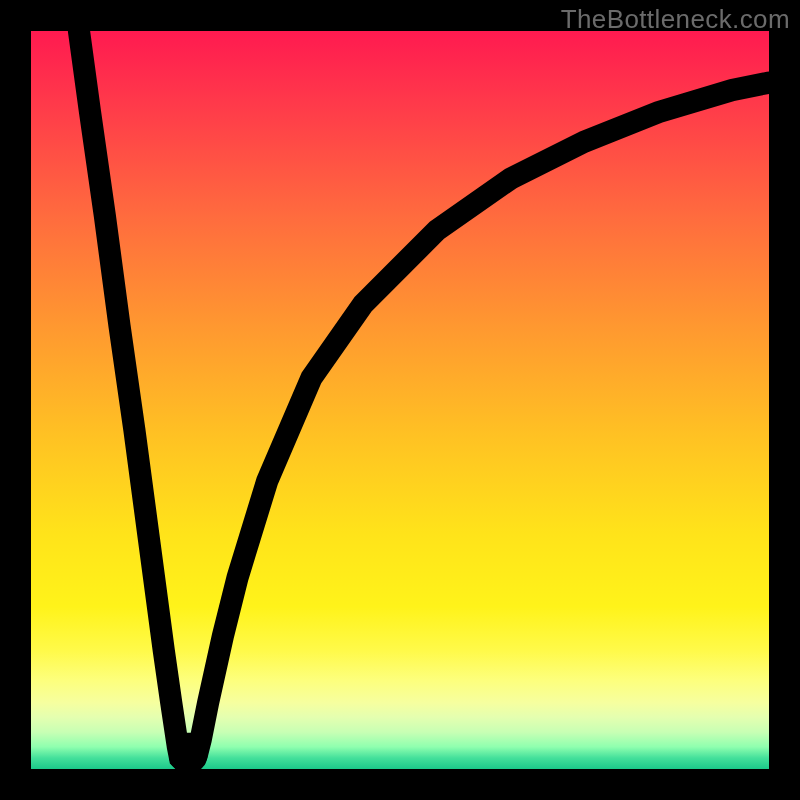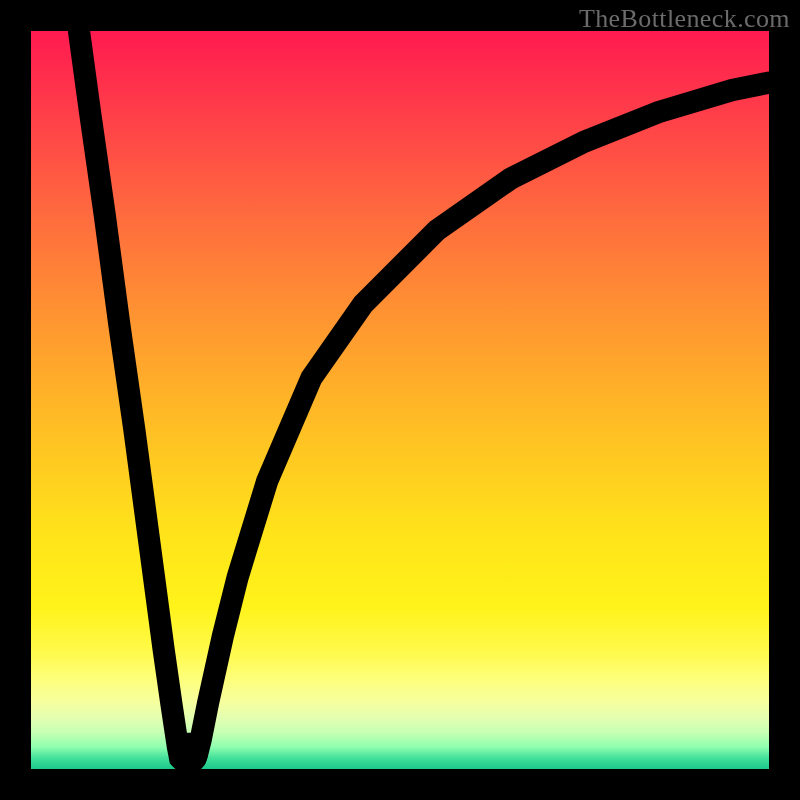--- a/index.html
+++ b/index.html
@@ -52,21 +52,20 @@
   }
   .watermark {
     position: absolute;
     top: 4px;
     right: 10px;
     color: #6b6b6b;
     font-size: 26px;
     font-weight: 500;
     letter-spacing: 0.4px;
     user-select: none;
-    font-family: Liberation Serif, serif;
   }
   svg.curve {
     position: absolute;
     top: 0; left: 0;
     width: 100%;
     height: 100%;
   }
   .curve path {
     fill: none;
     stroke: #000;

